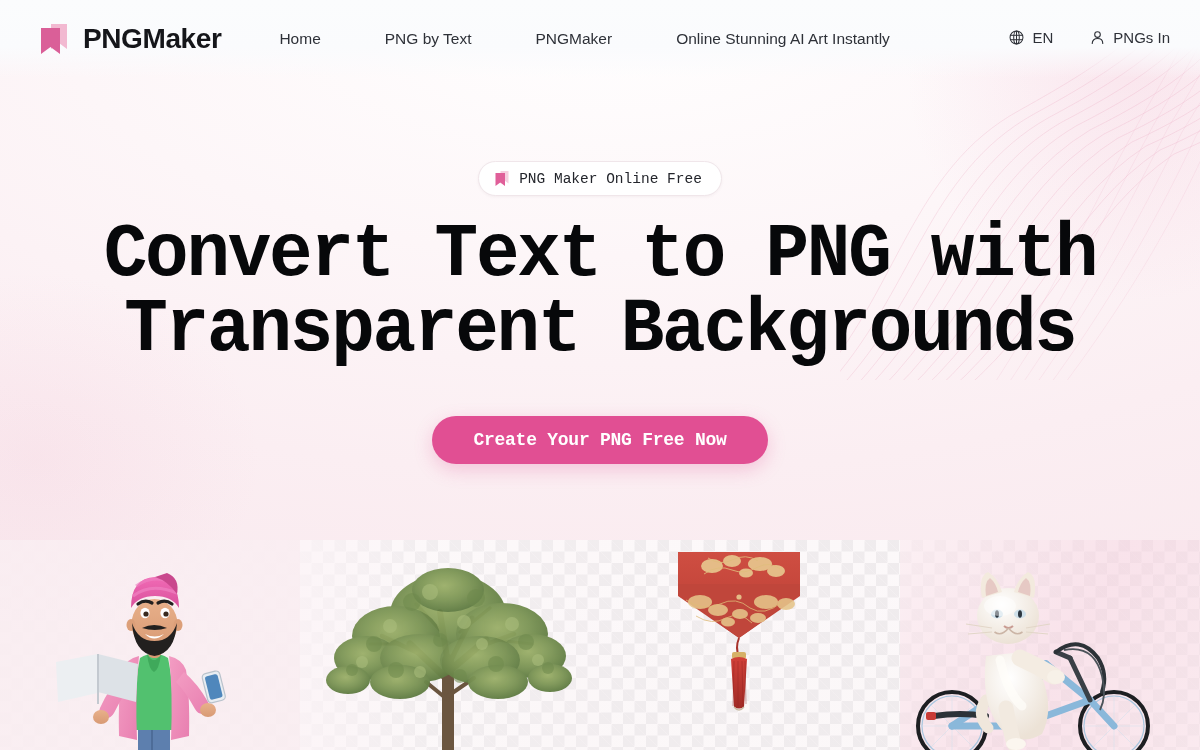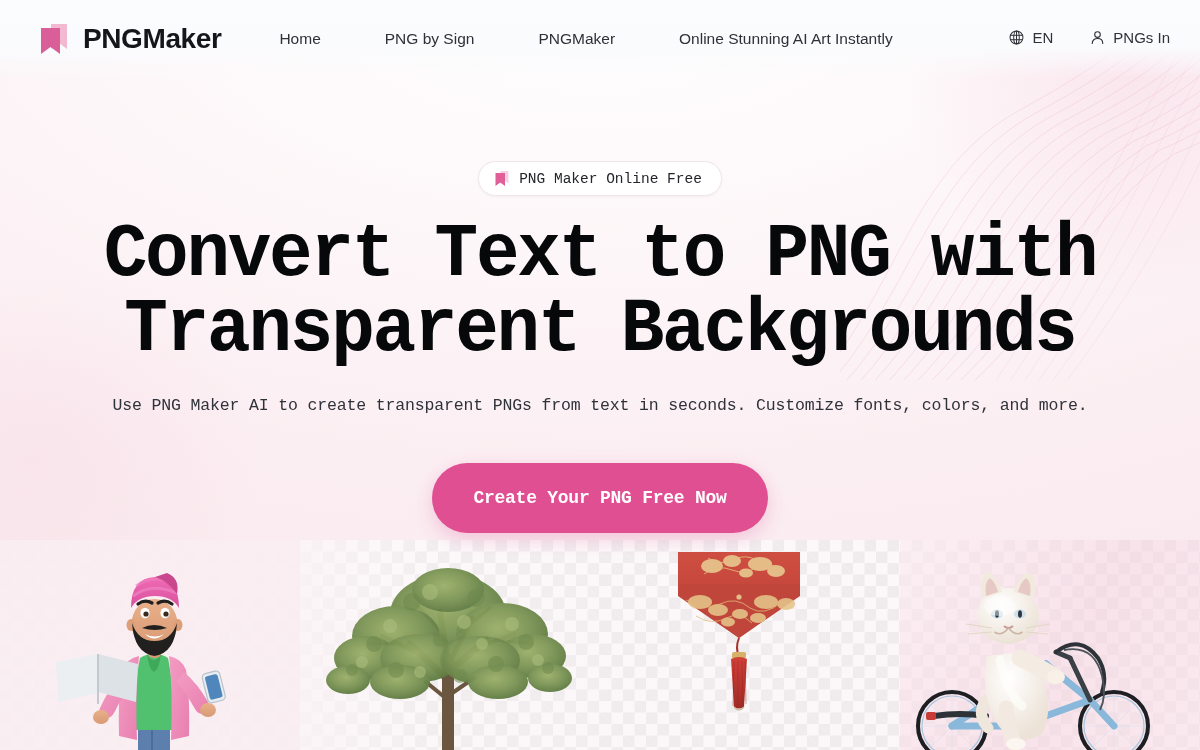--- a/index.html
+++ b/index.html
@@ -91,21 +91,21 @@
     letter-spacing:-.15px;
   }
 
   .cta-wrap { margin-top:48px; }
   a.cta {
     display:inline-block;
     background:#e14f93;
     color:#fff;
     font-size:18px; font-weight:bold;
     letter-spacing:-.25px;
-    padding:25px 41px;
+    padding:14px 41px;
     border-radius:999px;
     text-decoration:none;
     box-shadow:0 6px 18px rgba(225,79,147,.26);
   }
 
   
   .gallery {
     position:absolute; left:0; right:0; bottom:0;
     height:210px;
     display:flex;
@@ -183,21 +183,21 @@
         <svg class="fill" viewBox="0 0 32 34">
           <path d="M13 2 H29 V27 L21 21 L13 27 Z" fill="#f2b9d1"></path>
           <path d="M3 6 H22 V32 L12.5 25 L3 32 Z" fill="#da5f98"></path>
         </svg>
       </span>
       <span class="brand-name">PNGMaker</span>
     </div>
 
     <nav class="mainnav">
       <a href="#">Home</a>
-      <a href="#">PNG by Sign</a>
+      <a href="#">PNG by Text</a>
       <a href="#">PNGMaker</a>
       <a href="#">Online Stunning AI Art Instantly</a>
     </nav>
 
     <div class="topright">
       <div class="tr-item">
         <span>
           <svg width="17" height="17" viewBox="0 0 20 20" fill="none" stroke="#2e3138" stroke-width="1.2">
             <circle cx="10" cy="10" r="7.6"></circle>
             <ellipse cx="10" cy="10" rx="3.3" ry="7.6"></ellipse>
@@ -230,21 +230,20 @@
         </svg>
       </span>
       <span>PNG Maker Online Free</span>
     </div>
 
     <h1 class="headline">
       <span class="l1">Convert Text to PNG with</span>
       <span class="l2">Transparent Backgrounds</span>
     </h1>
 
-    <p class="sub">Use PNG Maker AI to create transparent PNGs from text in seconds. Customize fonts, colors, and more.</p>
 
     <div class="cta-wrap">
       <a class="cta" href="#">Create Your PNG Free Now</a>
     </div>
   </section>
 
   <div class="gallery">
 
     <div class="tile t1">
       <div class="checker"></div>

